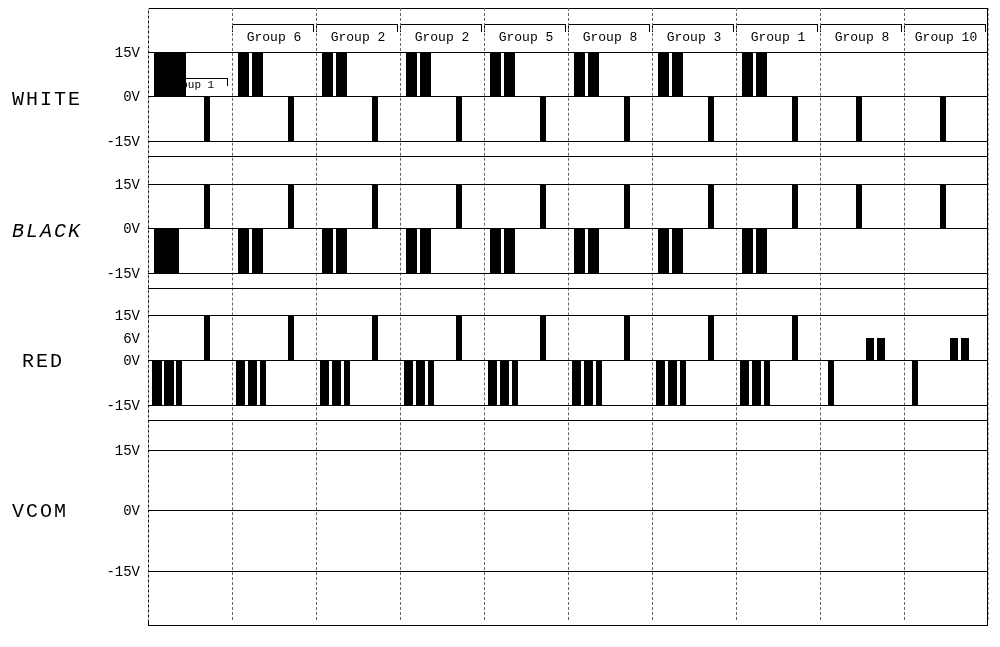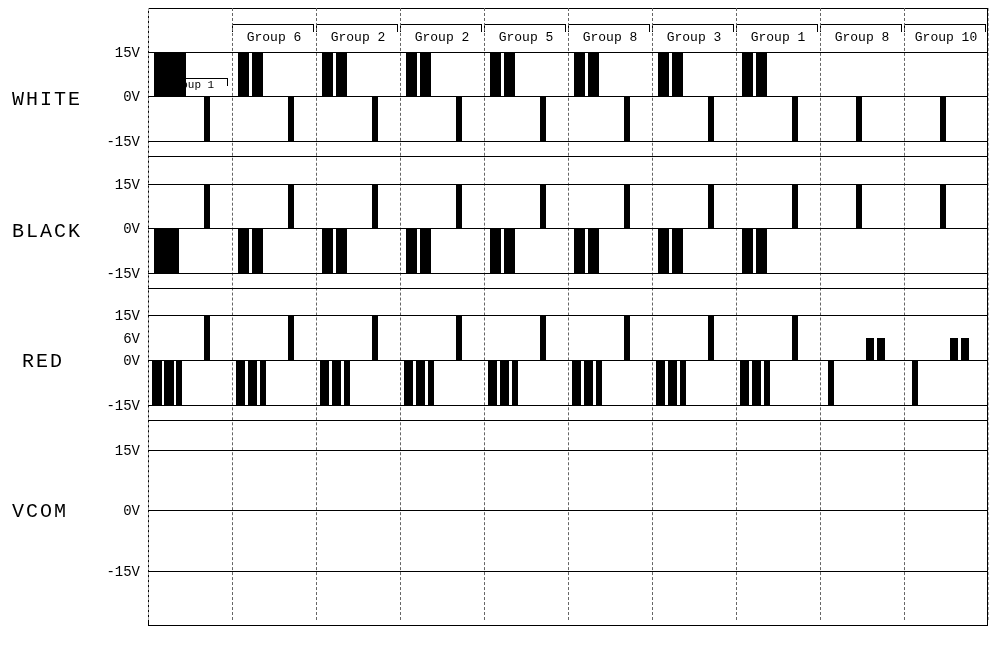--- a/index.html
+++ b/index.html
@@ -19,21 +19,21 @@
   .g1bracket { position:absolute; border-left:1px solid #000;border-right:1px solid #000;border-top:1px solid #000; height:8px;}
 </style>
 </head>
 <body>
 
 <div class="canvas">
   <div class="outer"></div>
 
   <div class="row-labels">
     <span class="big" style="left:12px;top:88px;">WHITE</span>
-    <span class="big" style="left:12px;top:220px;">BLACK</span>
+    <span class="big" style="left:12px;top:220px;font-style:italic;">BLACK</span>
     <span class="big" style="left:22px;top:350px;">RED</span>
     <span class="big" style="left:12px;top:500px;">VCOM</span>
 
     <span class="tick" style="top:45px;">15V</span>
     <span class="tick" style="top:89px;">0V</span>
     <span class="tick" style="top:134px;">-15V</span>
 
     <span class="tick" style="top:177px;">15V</span>
     <span class="tick" style="top:221px;">0V</span>
     <span class="tick" style="top:266px;">-15V</span>

